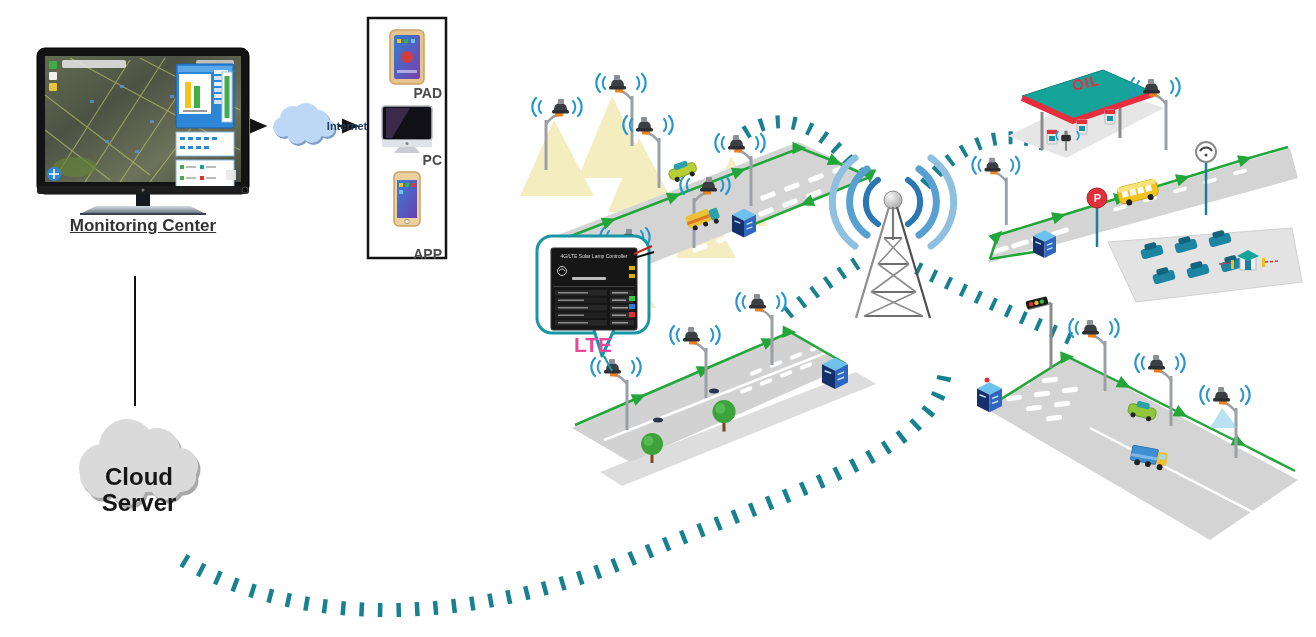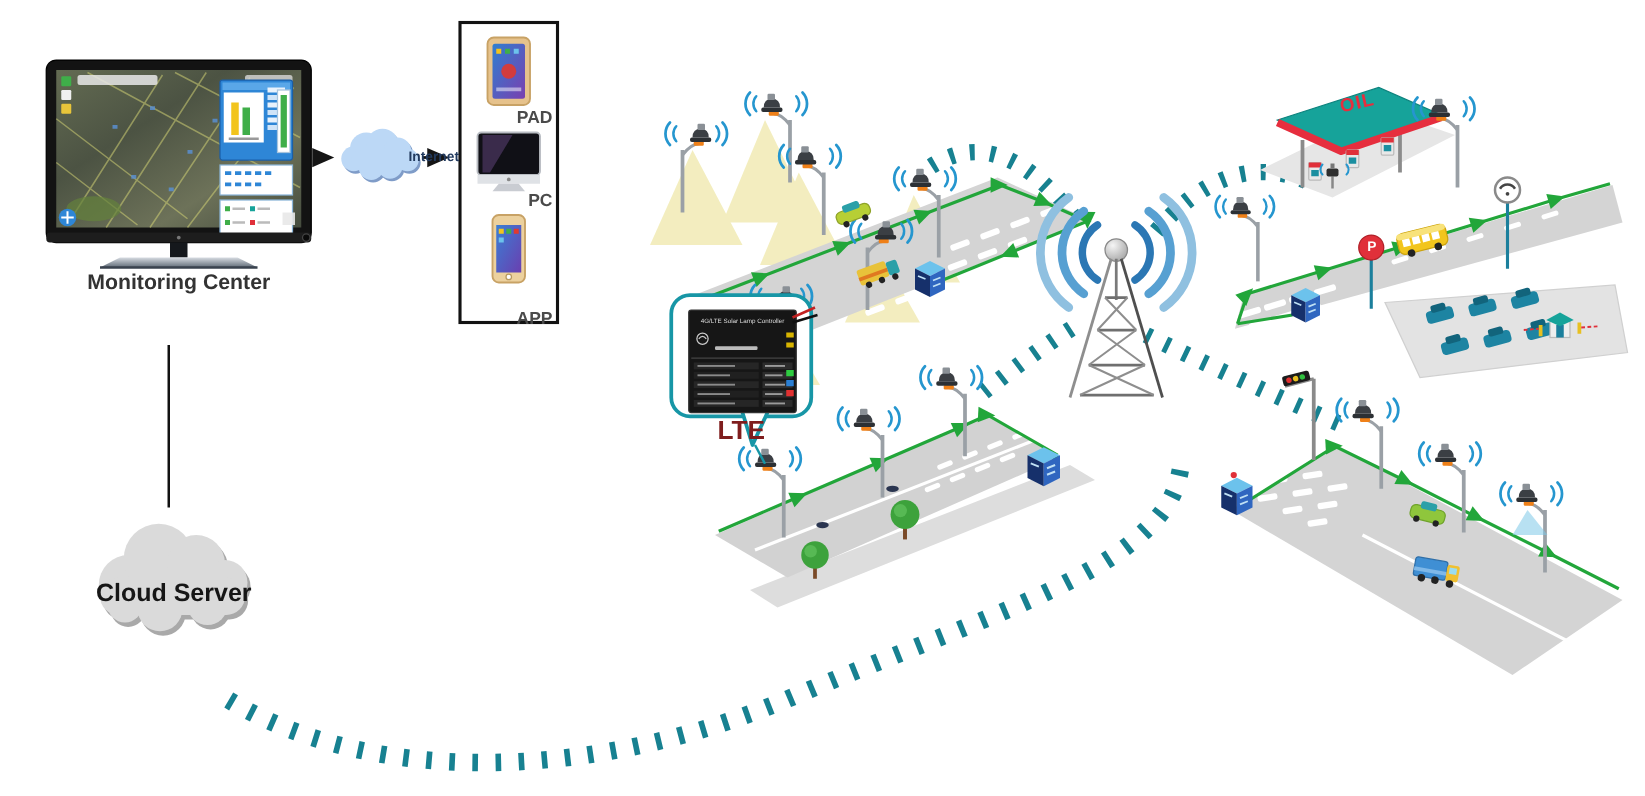--- a/index.html
+++ b/index.html
@@ -1,25 +1,25 @@
 <!DOCTYPE html>
 <html><head>
 <meta charset="utf-8">
 <style>
   html,body{margin:0;padding:0;background:#fff;}
   #canvas{position:relative;width:1316px;height:637px;background:#fff;overflow:hidden;
           font-family:"Liberation Sans",sans-serif;}
   #art{position:absolute;left:0;top:0;}
   .lbl{position:absolute;text-align:center;color:#222;line-height:1.1;}
-  .lbl-monitoring{left:48px;top:217px;width:190px;font-size:17px;font-weight:700;color:#333;}
+  .lbl-monitoring{left:48px;top:217px;width:190px;font-size:17px;font-weight:700;color:#333;text-decoration:underline;}
   .lbl-internet{left:274px;top:120px;width:56px;font-size:11px;font-weight:700;color:#223a5e;margin-left:45px;}
   .lbl-device{font-size:14px;font-weight:700;color:#4a4a4a;left:372px;width:70px;text-align:right;}
   .lbl-pad{top:86px;} .lbl-pc{top:153px;} .lbl-app{top:247px;}
-  .lbl-cloudserver{left:72px;top:464px;width:134px;font-size:20px;font-weight:800;color:#161616;}
-  .lbl-lte{left:560px;top:333px;width:66px;font-size:21px;font-weight:800;color:#7f1d1d;}
+  .lbl-cloudserver{left:72px;top:464px;width:134px;font-size:24px;font-weight:800;color:#161616;}
+  .lbl-lte{left:560px;top:333px;width:66px;font-size:21px;font-weight:800;color:#ec4899;}
   .lbl-basestation{left:803px;top:329px;width:180px;font-size:22px;font-weight:600;color:#1c1c1c;}
   .lbl-oil{left:1063px;top:75px;width:46px;font-size:15px;font-weight:800;color:#e62e3e;
            transform:rotate(-13deg);letter-spacing:1px;}
   .lbl-p{left:1090px;top:192px;width:15px;font-size:11px;font-weight:800;color:#fff;}
 </style>
 </head>
 <body>
 
 <div id="canvas">
 <svg id="art" width="1316" height="637" viewBox="0 0 1316 637">

